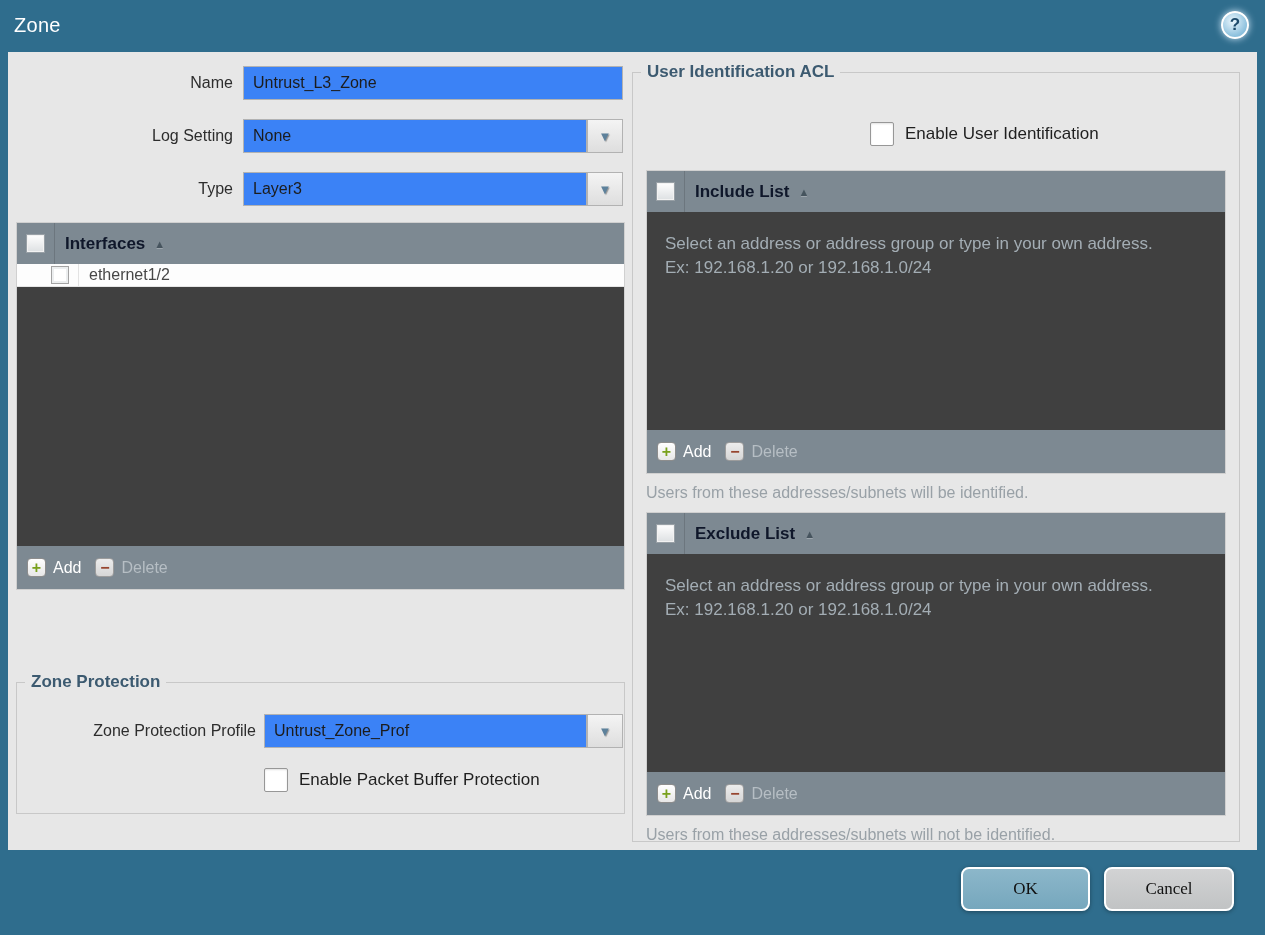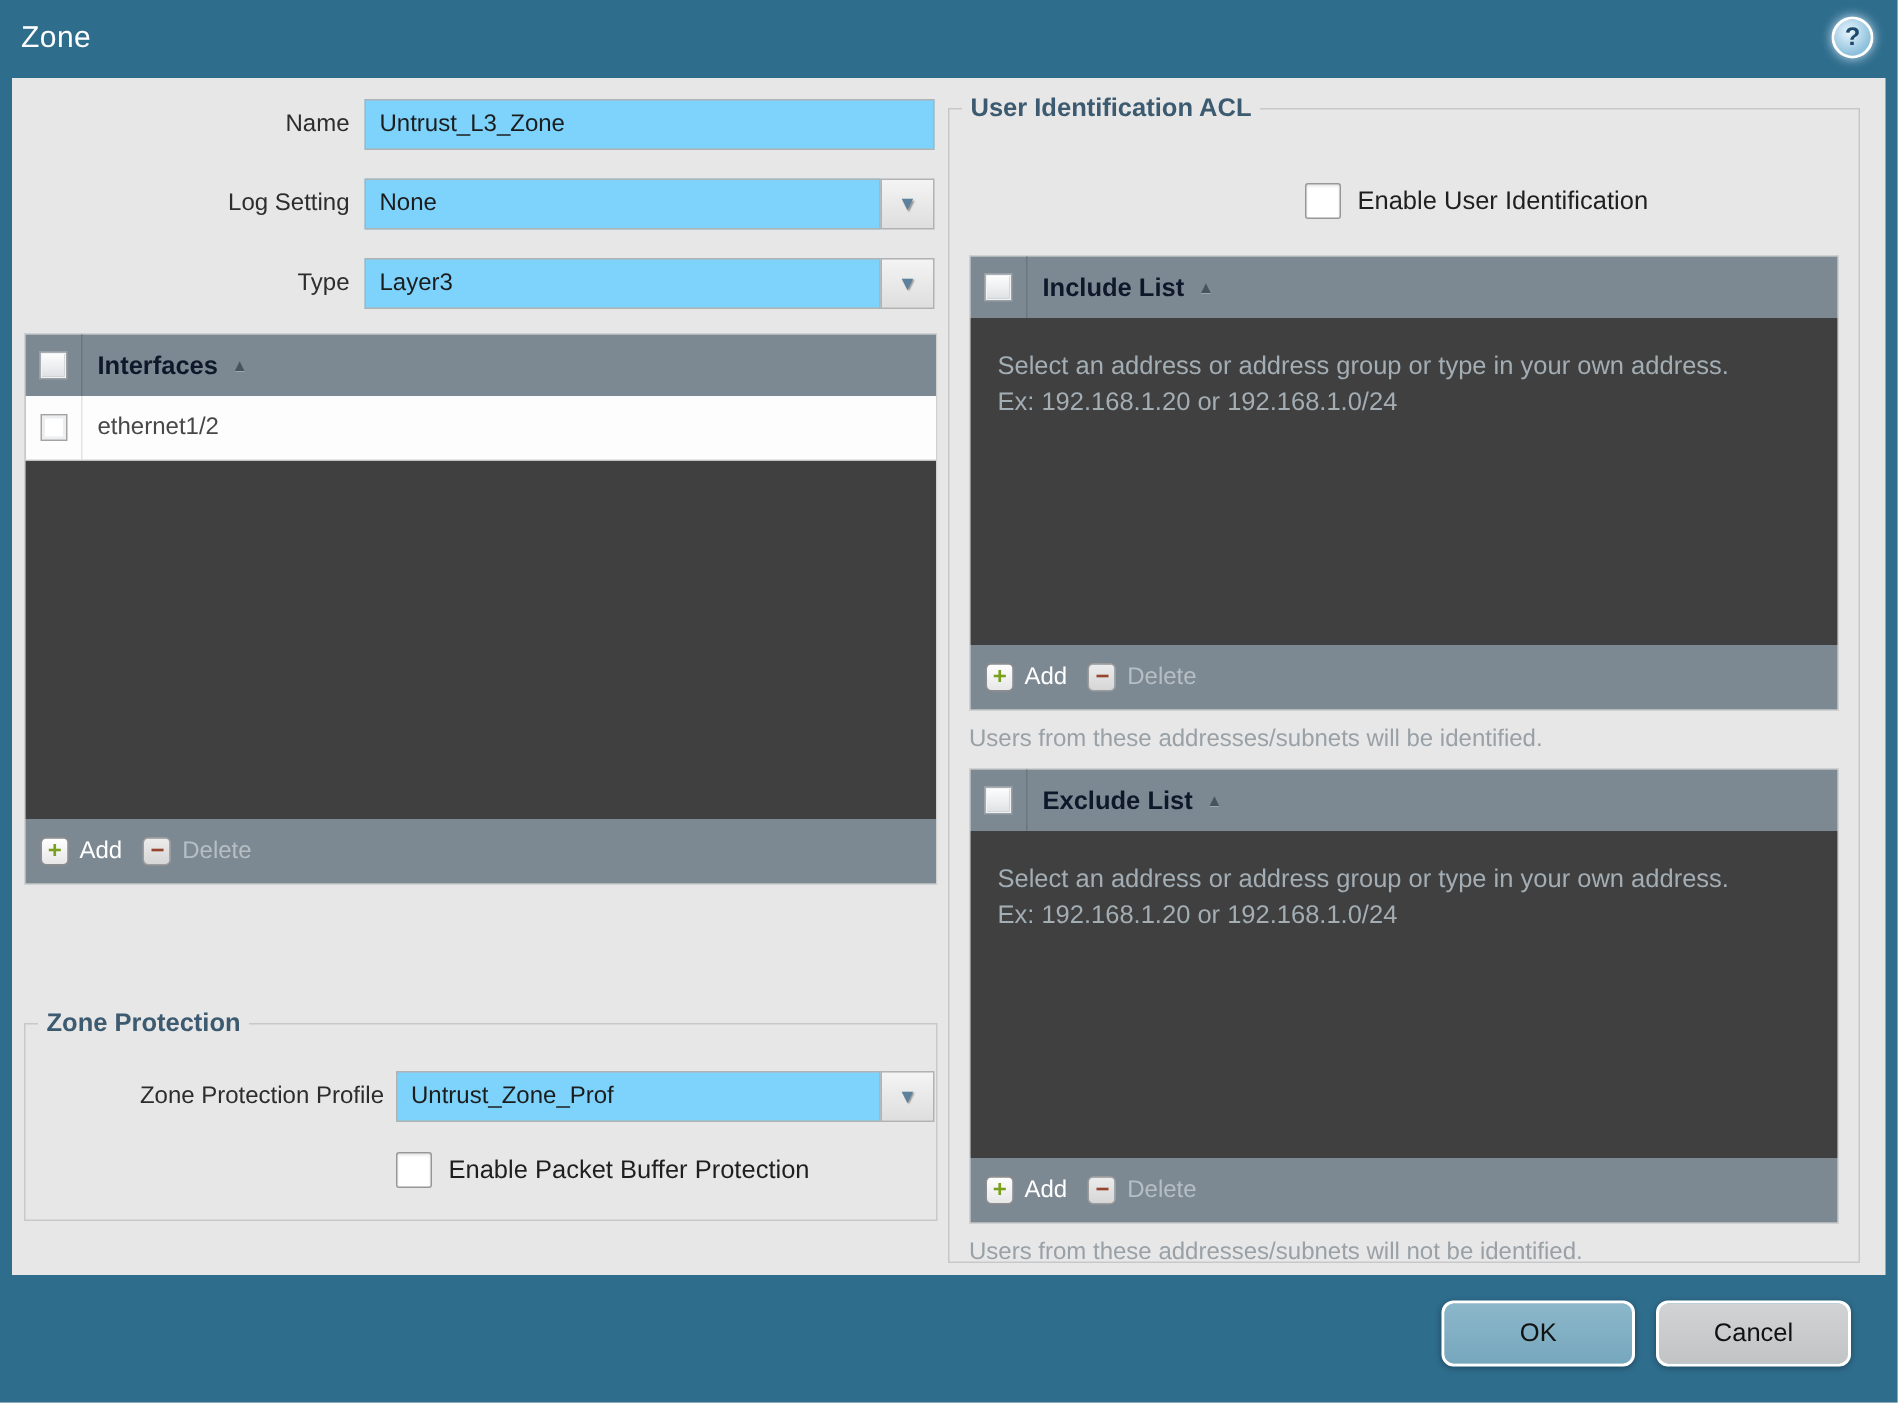--- a/index.html
+++ b/index.html
@@ -27,21 +27,21 @@
   .panel {
     position:absolute; left:8px; top:52px; width:1249px; height:798px;
     background:#e7e7e7;
   }
   
   .lbl {
     position:absolute; color:#2d2d2d; font-size:16px;
     text-align:right; line-height:34px; white-space:nowrap;
   }
   .tinput {
-    position:absolute; height:34px; background:#7dd3fc;
+    position:absolute; height:34px; background:#3b82f6;
     border:1px solid #b2b2b2; font-family:"Liberation Sans",sans-serif;
     font-size:16px; color:#1c1c1c; padding:0 9px; outline:none;
   }
   .ddbtn {
     position:absolute; width:36px; height:34px;
     background:linear-gradient(#f4f4f4,#dedede);
     border:1px solid #b2b2b2; cursor:pointer;
     text-align:center; line-height:32px;
   }
   .ddarrow { font-size:13px; color:#5d819b; text-shadow:1px 1px 1px rgba(0,0,0,.35); }
@@ -60,22 +60,22 @@
     border-right:1px solid #6c767e;
   }
   .hdr-chk {
     width:17px; height:17px; background:linear-gradient(#fdfdfd,#dfe2e4);
     border:1px solid #f2f2f2; outline:1px solid #98a0a6; cursor:pointer;
   }
   .hdr-label { color:#0f172a; font-size:17px; margin-left:10px;font-weight:bold; }
   .sort-arrow { color:#46545e; font-size:11px; margin-left:9px; text-shadow:0 1px 0 rgba(255,255,255,.25); }
   .tbl-body { position:absolute; left:0; top:41px; right:0; bottom:43px; background:#404040; }
   .tbl-row {
-    height:43px; display:flex; align-items:center;
-    background:#fdfdfd; border-bottom:1px solid #e6e6e6;
+    height:23px; display:flex; align-items:center;
+    background:#fdfdfd; border-bottom:1px solid #e6e6e6;padding-left:24px;
   }
   .row-chk-cell {
     width:38px; height:100%; display:flex; align-items:center; justify-content:center;
     border-right:1px solid #e3e3e3;
   }
   .row-chk {
     width:18px; height:18px; background:#fff; border:1px solid #a3a3a3;
     box-shadow:inset 0 0 0 2px #eceeef; cursor:pointer;
   }
   .row-text { color:#474747; font-size:16px; margin-left:10px; }
@@ -106,21 +106,21 @@
   .chk-label { color:#1f1f1f; font-size:17px; }
   
   .placeholder {
     position:absolute; left:18px; top:20px; width:510px;
     color:#a3adb4; font-size:17px; line-height:1.42;
   }
   .caption { position:absolute; color:#99a1a7; font-size:16px; }
   
   .fbtn {
     position:absolute; height:44px; border-radius:8px; border:2px solid #ffffff;
-    font-family:Liberation Sans, sans-serif; font-size:17px; color:#111;
+    font-family:Liberation Serif, serif; font-size:17px; color:#111;
     cursor:pointer; box-shadow:0 1px 4px rgba(0,0,0,.35);
   }
   .fbtn-ok { left:961px; top:867px; width:129px; background:linear-gradient(#8cb7ca,#76a7bd); }
   .fbtn-cancel { left:1104px; top:867px; width:130px; background:linear-gradient(#d2d3d4,#c1c3c4); }
 </style>
 </head>
 <body>
 
 <div class="titlebar">
   <div class="title">Zone</div>

